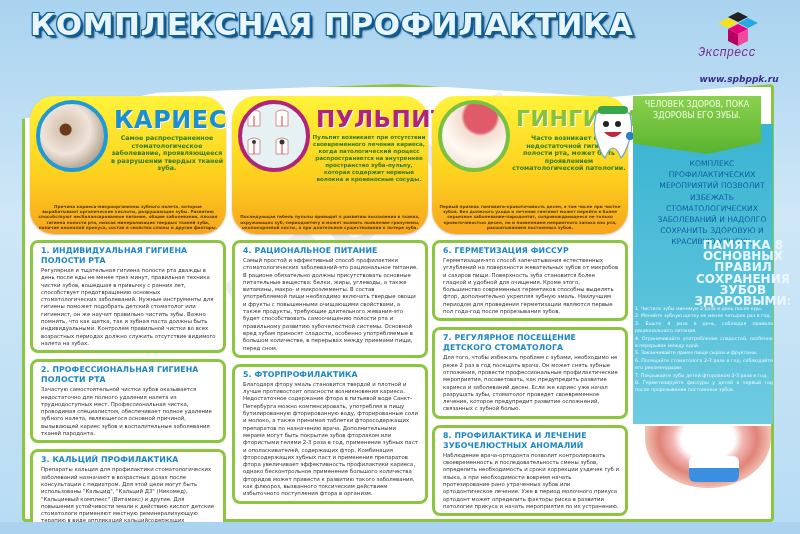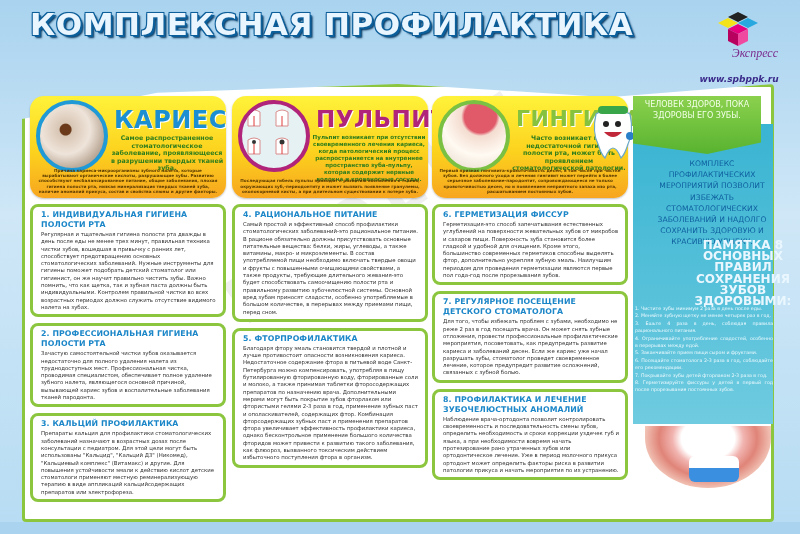--- a/index.html
+++ b/index.html
@@ -18,36 +18,36 @@
     white-space: nowrap;
   }
   .title2 {
     position: absolute; left: 30px; top: 43px;
     font-weight: bold; font-size: 19px; letter-spacing: 1px; color: #e9f6ff;
     text-shadow: 0 0 2px #0d5f9a, 1px 1px 0 #0d5f9a, -1px -1px 0 #0d5f9a, 1px -1px 0 #0d5f9a, -1px 1px 0 #0d5f9a, 2px 2px 2px #06355c;
     white-space: nowrap;
   }
   .logo { position: absolute; left: 698px; top: 6px; width: 80px; height: 80px; }
   .logo-cubes { position: absolute; left: 18px; top: 4px; width: 44px; height: 40px; }
-  .logo-text { position: absolute; left: 0; top: 40px; width: 80px; text-align: right; font-family: Liberation Serif, serif; font-size: 12px; color: #7b2d8e; font-style: italic; }
+  .logo-text { position: absolute; left: 0; top: 40px; width: 80px; text-align: left; font-family: Liberation Mono, monospace; font-size: 12px; color: #7b2d8e; font-style: italic; }
   .logo-url { position: absolute; left: -4px; top: 68px; width: 90px; text-align: center; font-size: 9px; font-weight: bold; font-style: italic; color: #3a2a8a; }
 
   .board {
     position: absolute; left: 22px; top: 84px; width: 752px; height: 438px;
     border: 3px solid #8cc63f; background: #fff;
     border-radius: 4px;
     clip-path: polygon(0 8%, 18% 2%, 50% 0%, 78% 3%, 100% 0%, 100% 100%, 0 100%);
   }
   .column { position: absolute; top: 96px; width: 196px; }
   .col1 { left: 30px; }
   .col2 { left: 232px; }
   .col3 { left: 432px; }
 
   .disease {
-    position: relative; height: 102px; border-radius: 14px;
+    position: relative; height: 138px; border-radius: 24px;
     background: linear-gradient(180deg, #fff23a 0%, #fcd21e 55%, #f7a51e 100%);
     box-shadow: 0 1px 2px rgba(0,0,0,0.25);
   }
   .disease-photo {
     position: absolute; left: 6px; top: 4px; width: 72px; height: 72px; border-radius: 50%;
     border: 4px solid #1f9ad6; overflow: hidden;
   }
   .photo-karies { background: radial-gradient(circle at 40% 40%, #6b3a1a 0 10%, #d8c6b4 12%, #efe4da 45%, #bfae9d 70%, #8a7767 100%); }
   .photo-pulpit { border-color: #b0247a; background: #e6f1f4; }
   .photo-gingivit { border-color: #7ac143; background: radial-gradient(circle at 60% 20%, #e05a6a 0 25%, #f4dcd0 30%, #fffaf2 60%, #e6d6c8 100%); }

